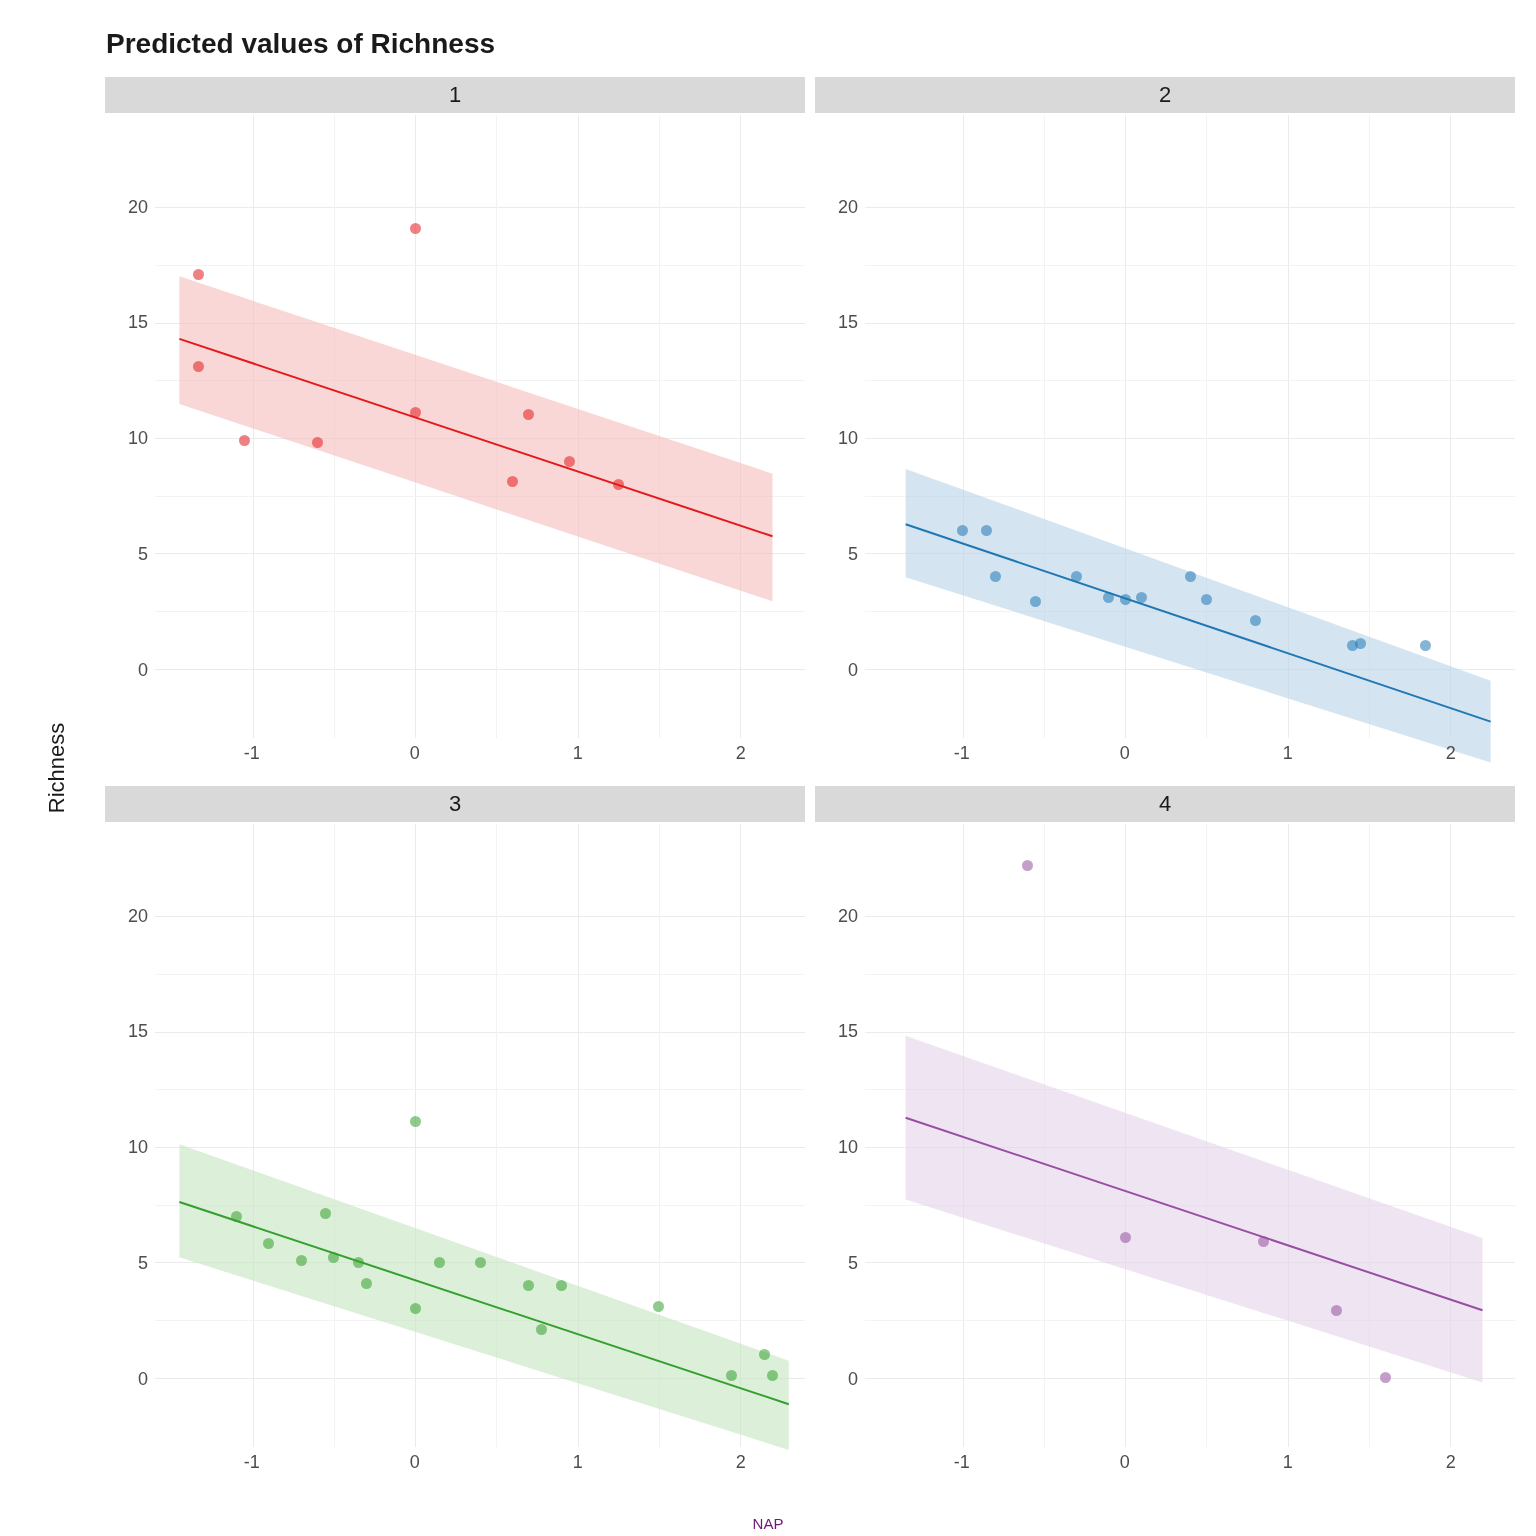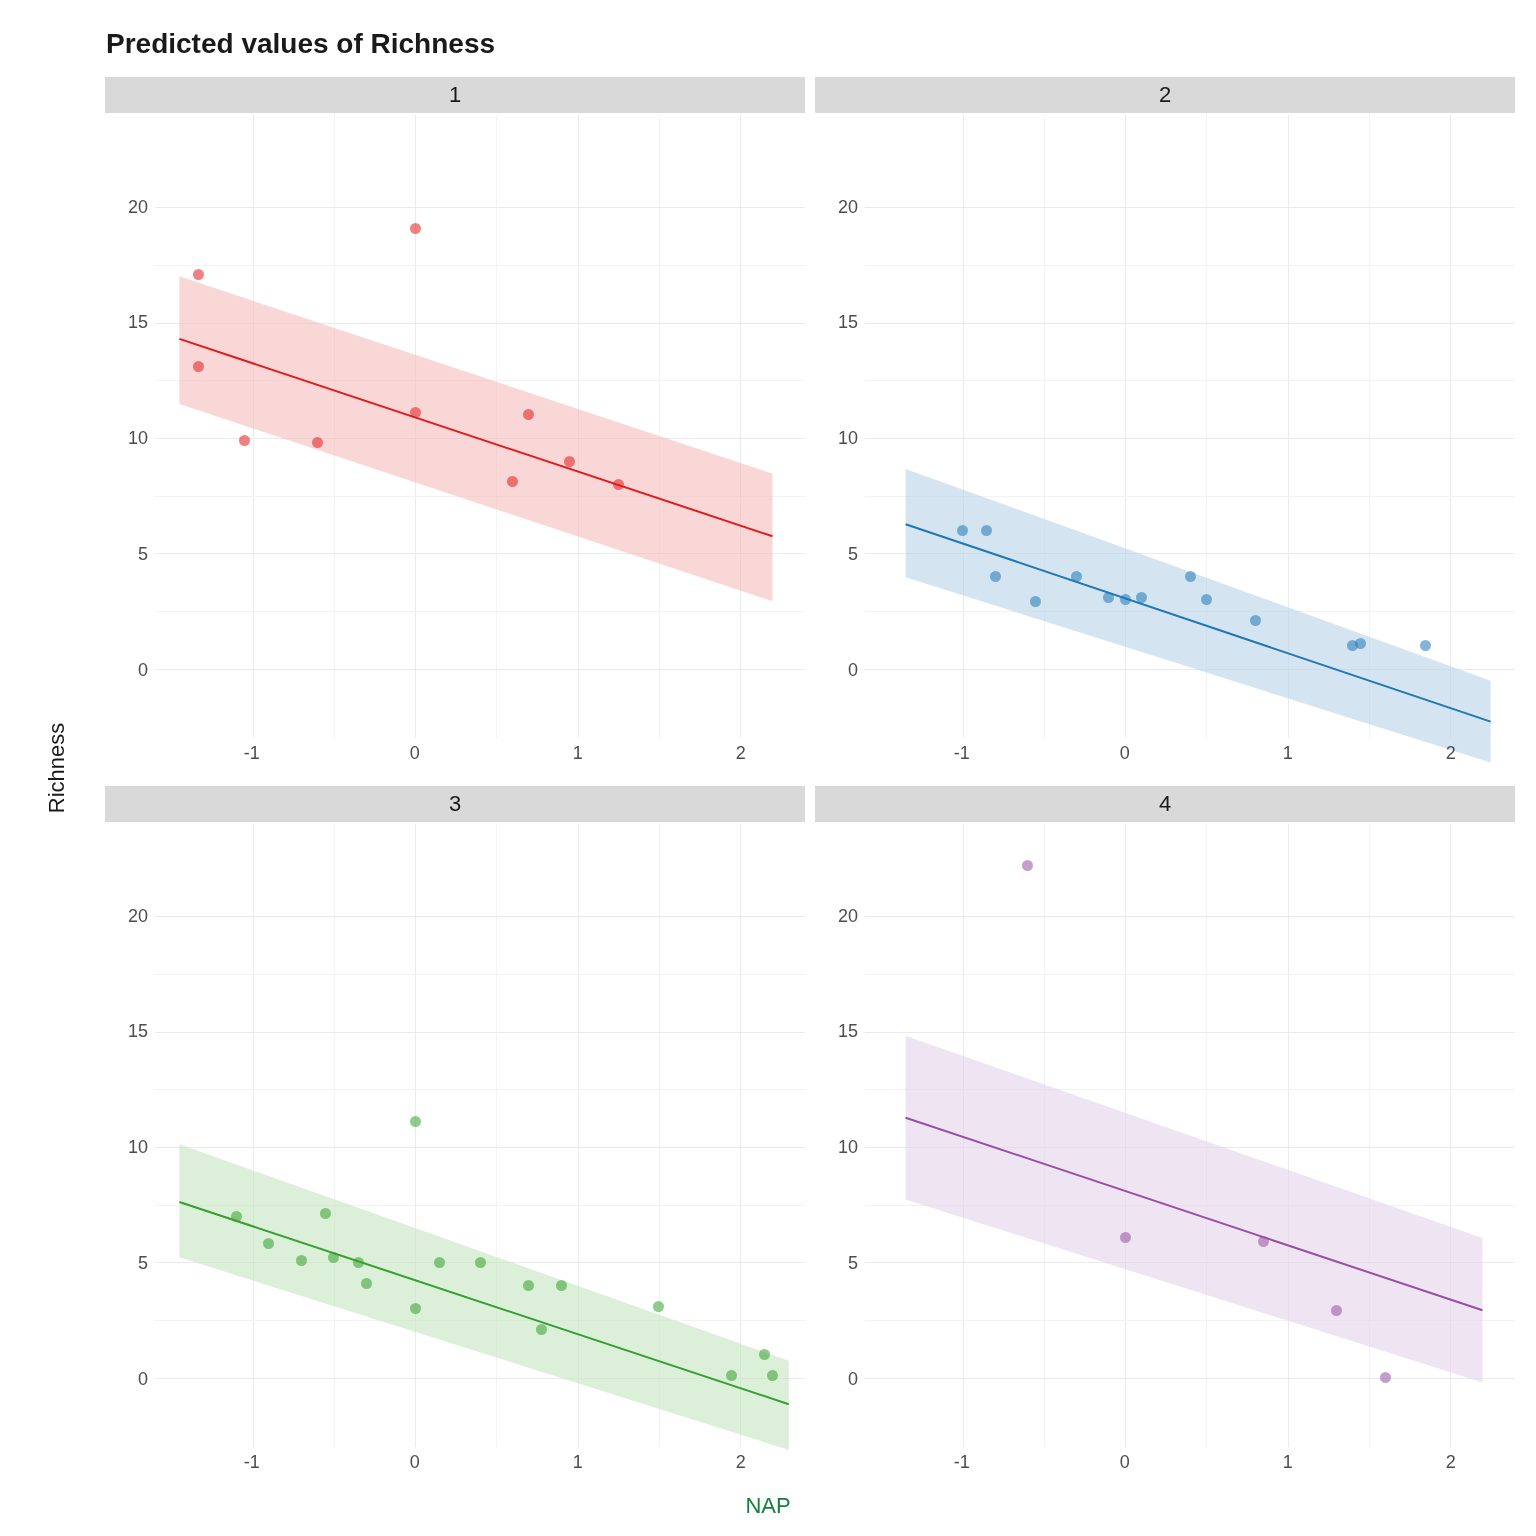--- a/index.html
+++ b/index.html
@@ -27,24 +27,24 @@
     position: absolute;
     left: 12px;
     top: 50%;
     transform: translateY(-50%) rotate(-90deg);
     font-size: 22px;
     color: #1a1a1a;
   }
   .xlab {
     position: absolute;
     left: 50%;
-    bottom: 17px;
+    bottom: 4px;
     transform: translateX(-50%);
-    font-size: 22px;
-    color: #15803d;
+    font-size: 15px;
+    color: #701a75;
   }
   .facet-grid {
     position: absolute;
     left: 104px;
     top: 76px;
     right: 20px;
     bottom: 50px;
     display: grid;
     grid-template-columns: 1fr 1fr;
     grid-template-rows: 1fr 1fr;

